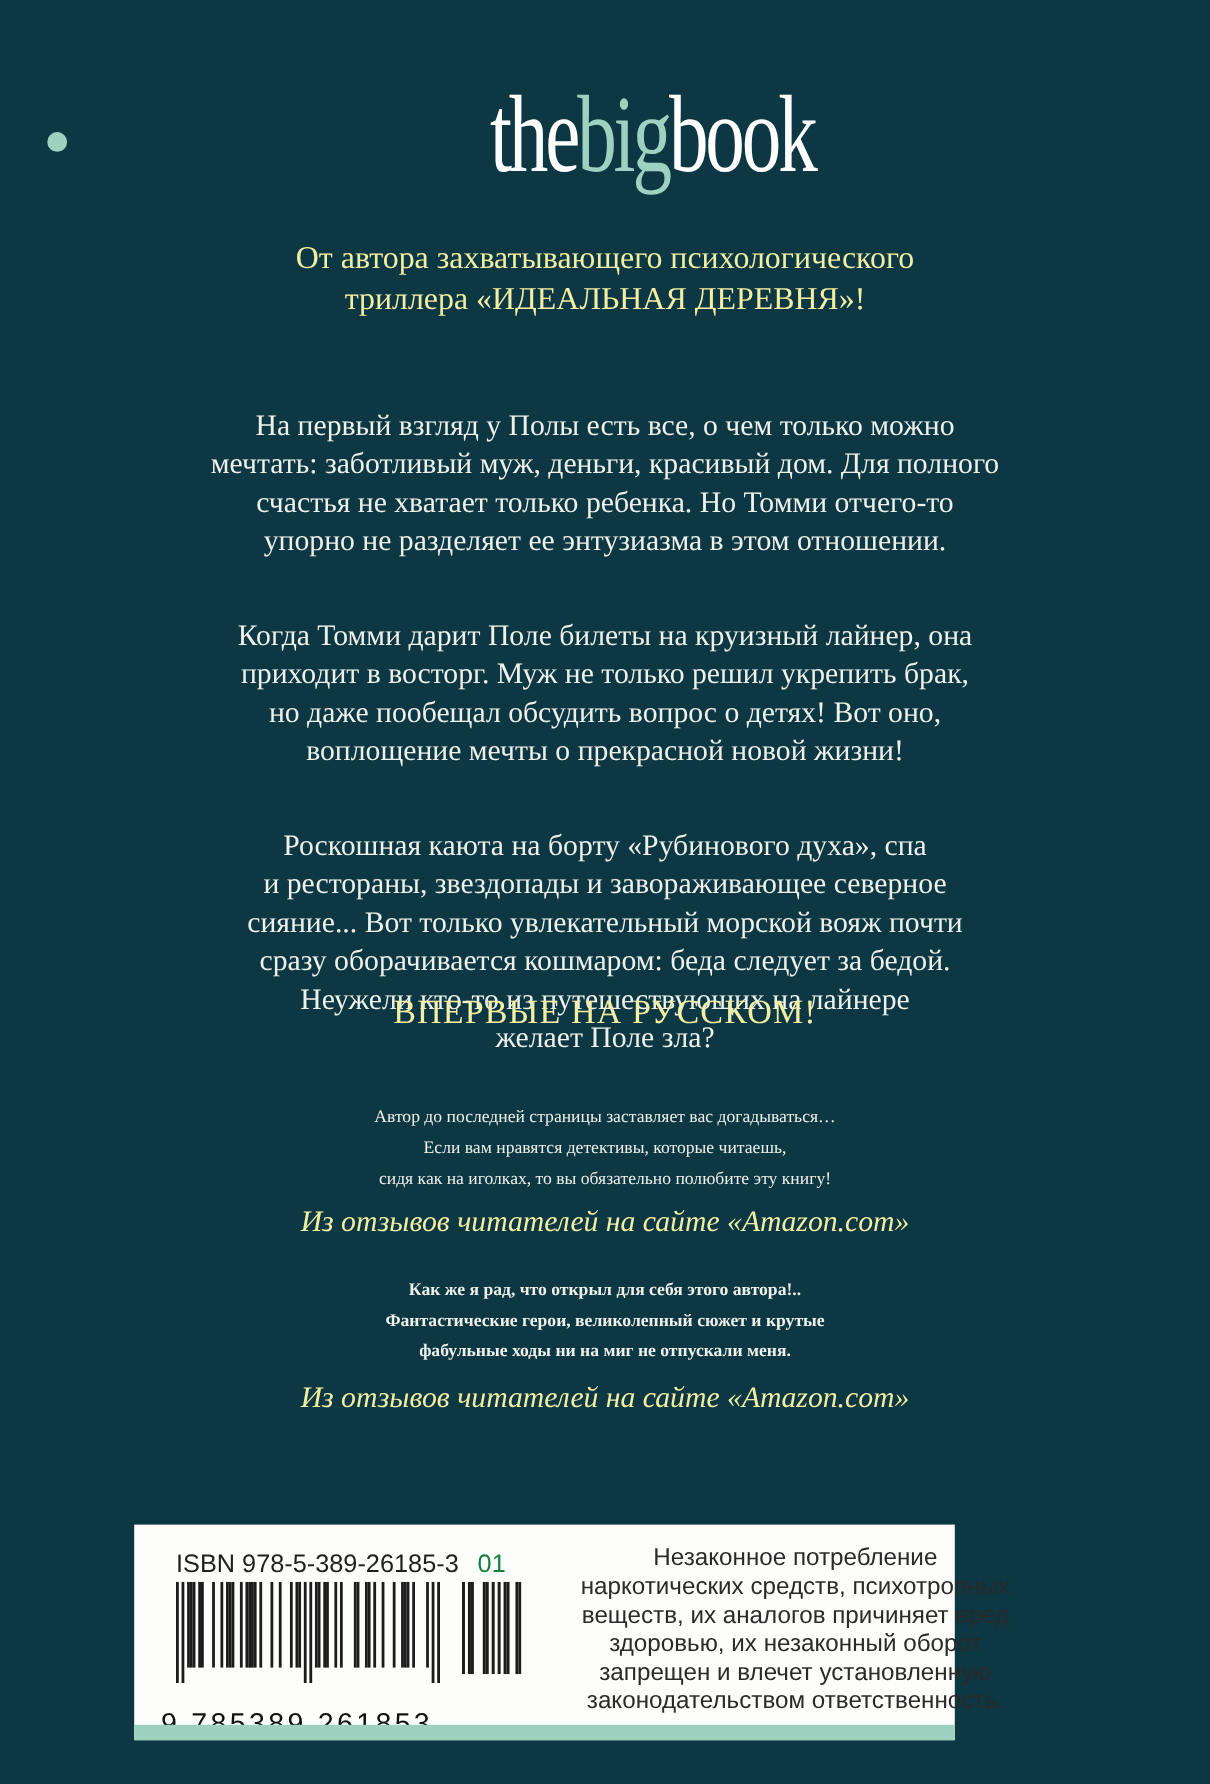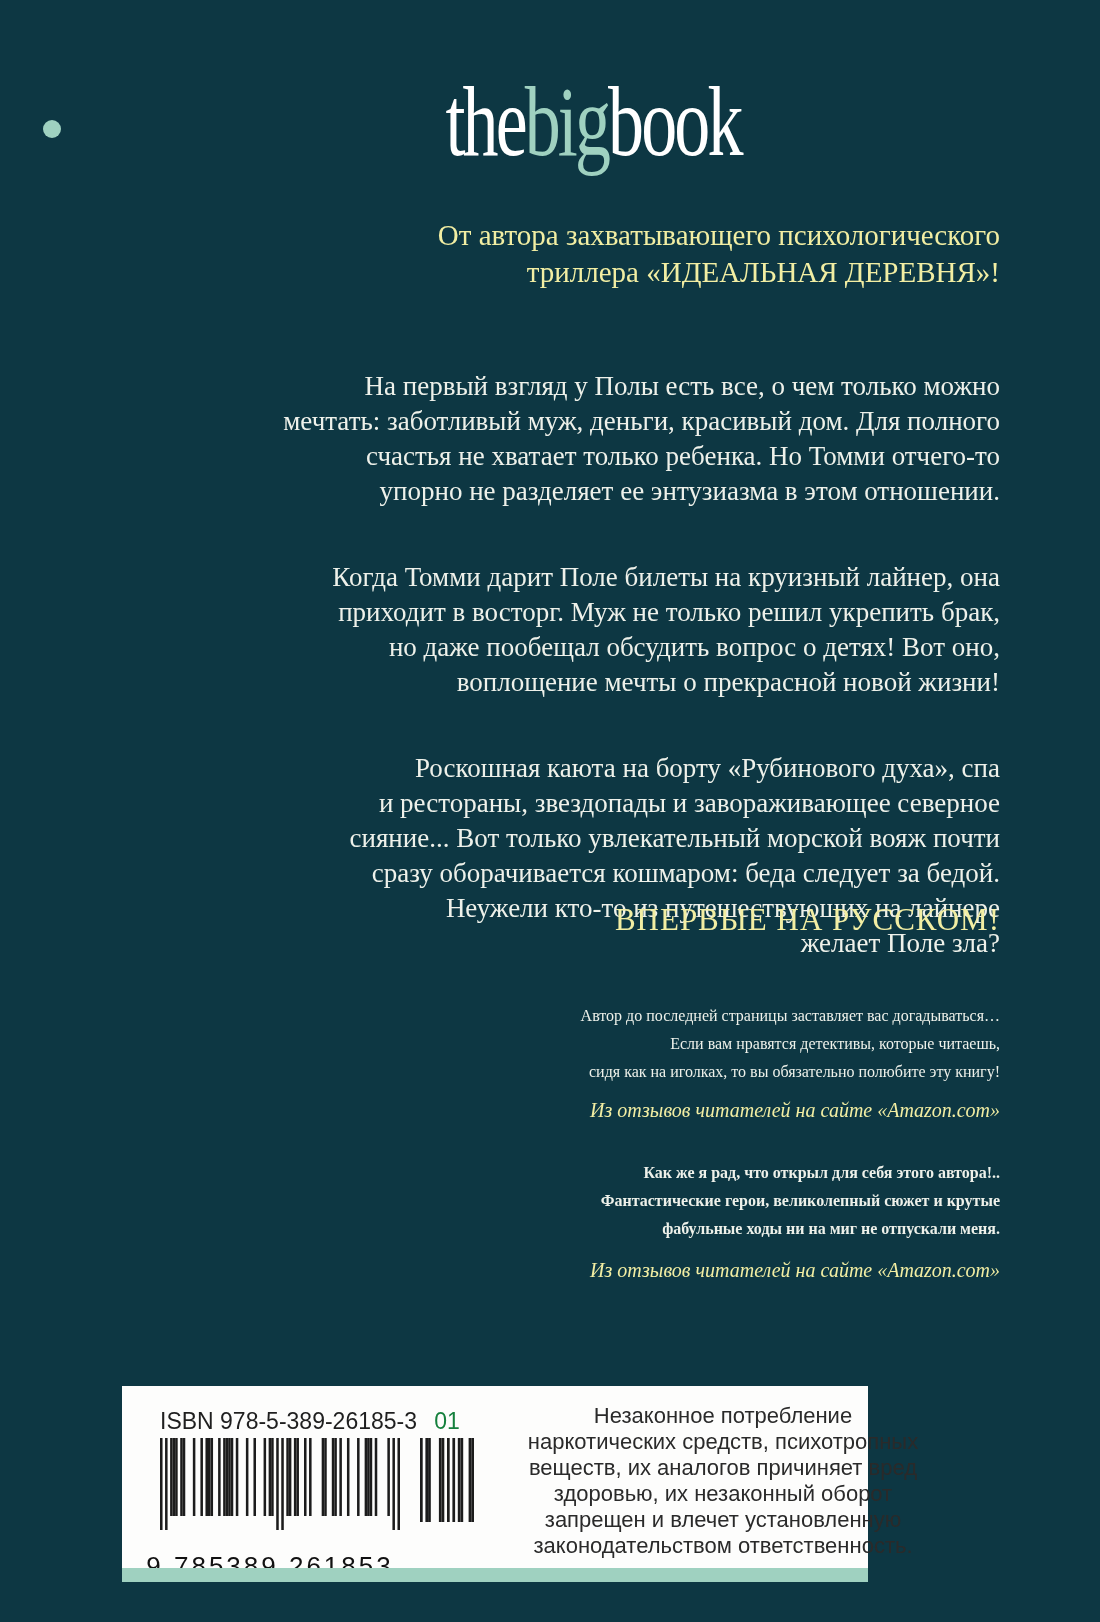--- a/index.html
+++ b/index.html
@@ -28,37 +28,37 @@
     background:var(--accent_mint);
     margin-top:14px;flex:0 0 auto;
   }
   .logo-text{
     font-size:100px;line-height:1;letter-spacing:-4px;
     transform:scaleX(0.72);transform-origin:center;
     color:#ffffff;white-space:nowrap;
   }
   .logo-text .lm{color:var(--accent_mint);}
   
-  .centered{position:absolute;left:100px;width:900px;text-align:right;white-space:pre-line;}
+  .centered{position:absolute;left:100px;width:900px;text-align:center;white-space:pre-line;}
   .headline{
     top:217px;color:var(--accent_yellow);
     font-size:29px;line-height:37px;
   }
   .annotation{top:334px;color:var(--text_white);font-size:27px;line-height:35px;}
   .annotation p{margin:0 0 16px 0;white-space:pre-line;}
   .first-time{
     top:902px;color:var(--accent_yellow);
     font-size:31px;line-height:36px;letter-spacing:1px;
   }
   .review{color:var(--text_white);font-size:16px;line-height:28px;}
   .review-1{top:1002px;}
   .review-2{top:1159px;font-weight:bold;}
   .source{
     color:var(--accent_yellow);font-style:italic;
-    font-size:20px;line-height:30px;
+    font-size:27px;line-height:30px;
   }
   .source-1{top:1095px;}
   .source-2{top:1255px;}
   
   .info-box{
     position:absolute;left:122px;top:1386px;width:746px;height:196px;
     background:#fdfdfc;
   }
   .isbn-label{
     position:absolute;left:38px;top:22px;width:240px;

